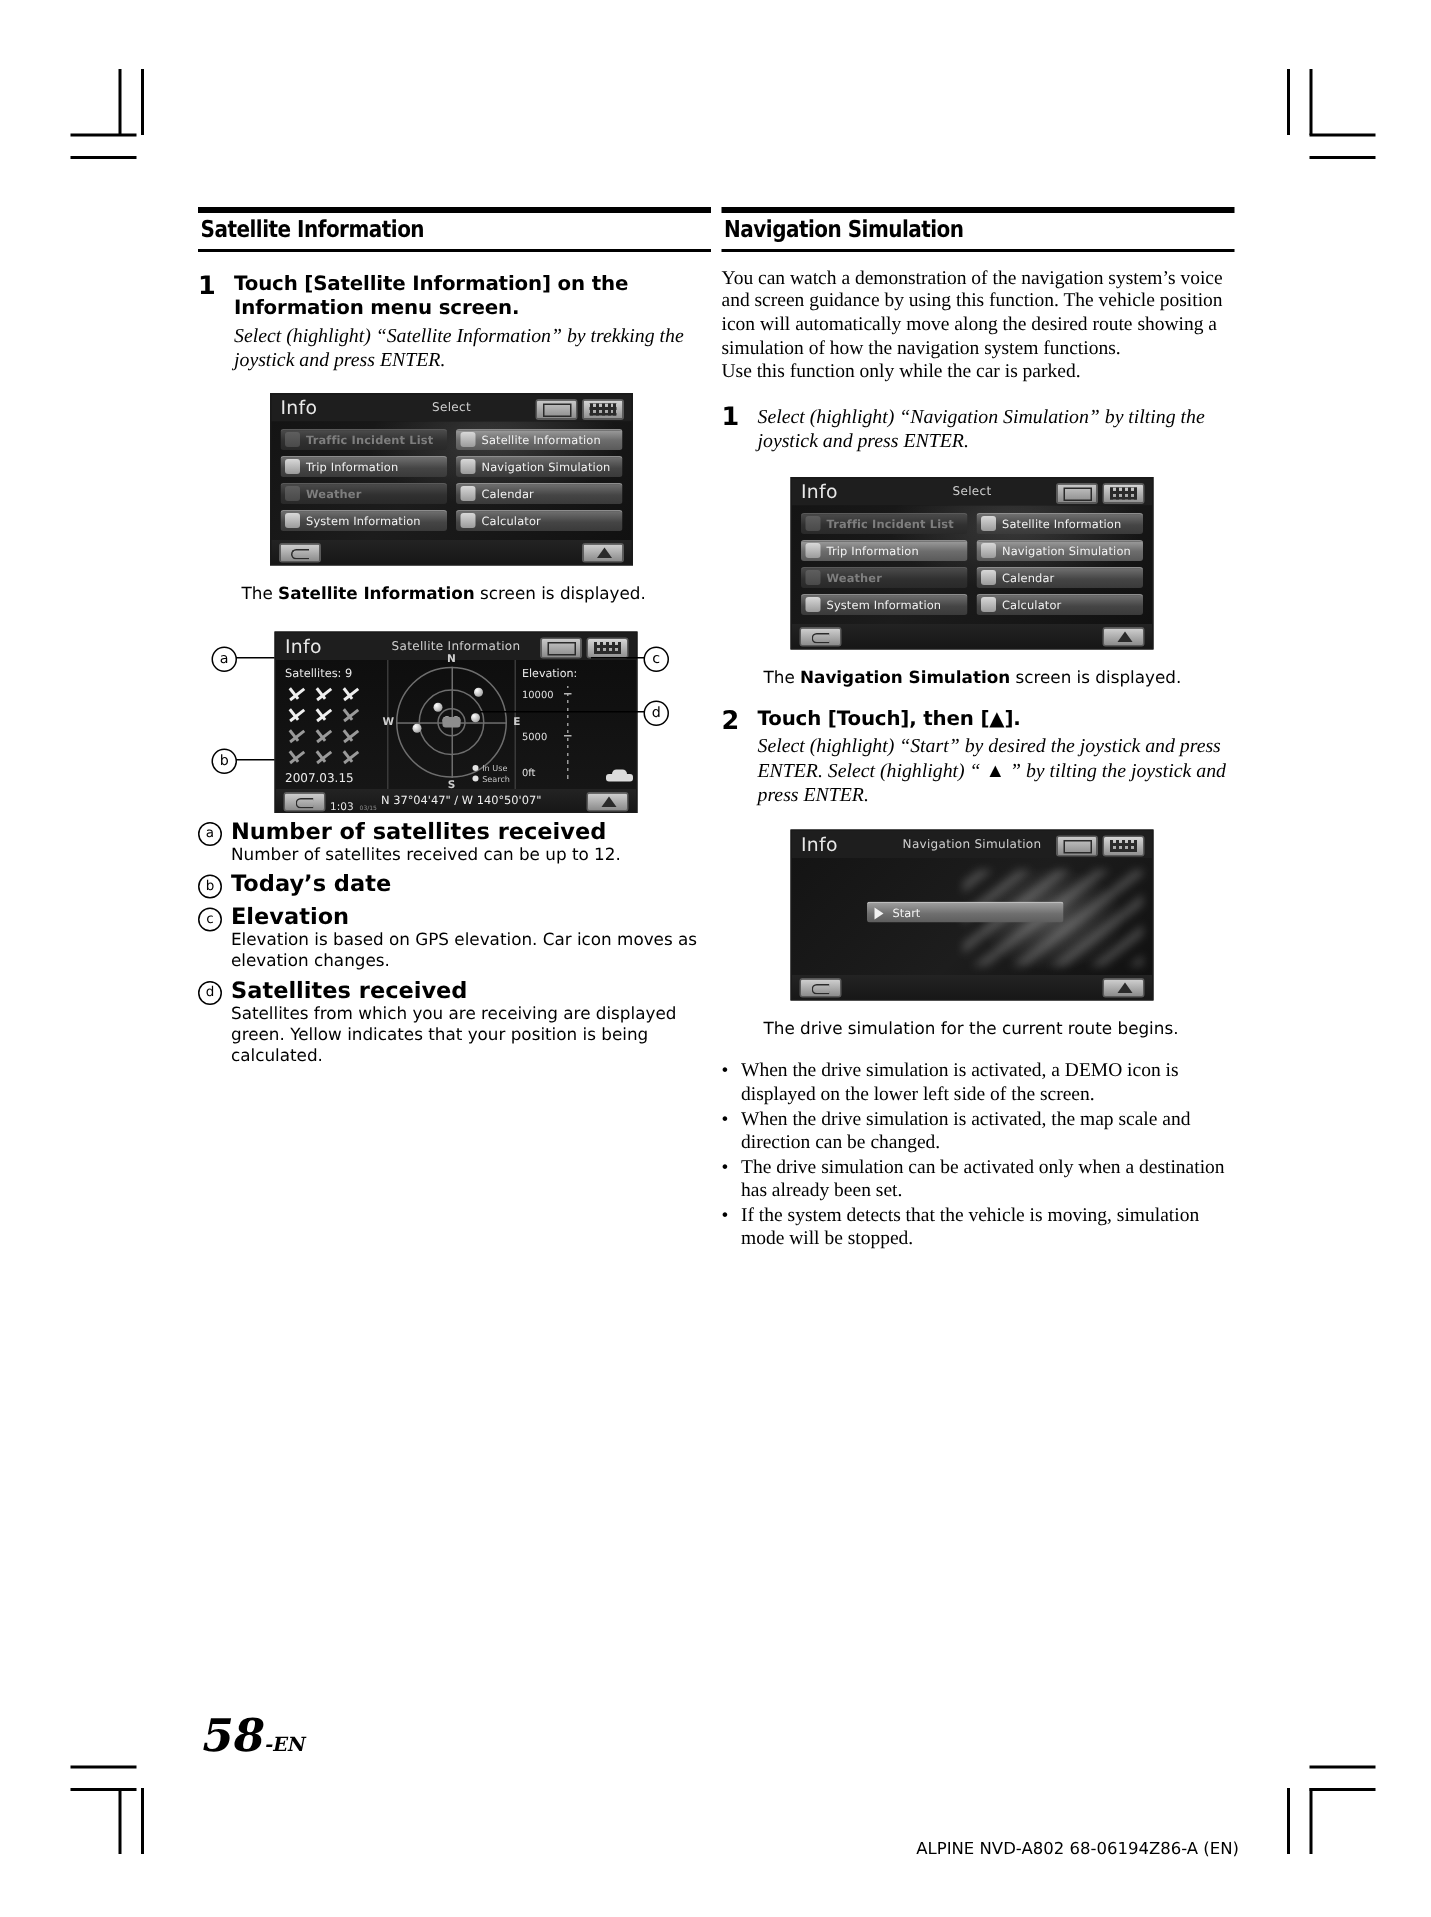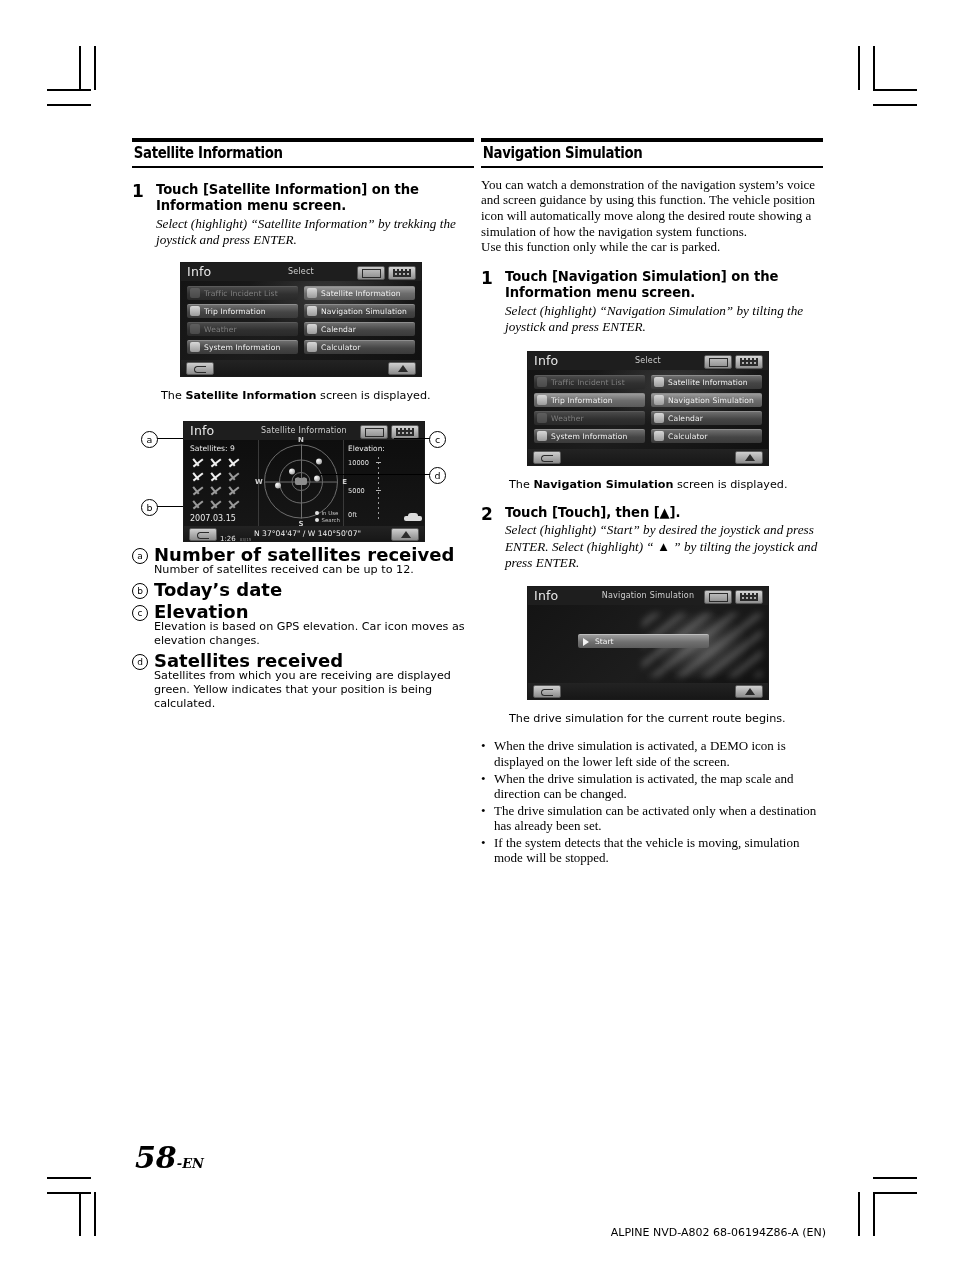--- a/index.html
+++ b/index.html
@@ -84,21 +84,21 @@
     background:
       radial-gradient(ellipse 120px 60px at 62% 18%, rgba(255,255,255,.13), rgba(255,255,255,0) 70%),
       linear-gradient(135deg,#141414 0%,#1c1c1c 45%,#111 100%);}
   .menu-grid{display:flex;gap:6px;}
   .menu-col{flex:1;display:flex;flex-direction:column;gap:4px;}
   .mitem{position:relative;height:13px;border-radius:2px;
      background:linear-gradient(#6e6e6e,#454545 55%,#3a3a3a);
      border-top:1px solid #8d8d8d;
      display:flex;align-items:center;padding-left:3px;}
   .mitem.dim{background:linear-gradient(#4a4a4a,#303030 55%,#292929);
-             border-top:1px solid #5a5a5a;}
+             border-top:1px solid #5a5a5a;font-weight:bold;}
   .mitem .mico{width:10px;height:10px;border-radius:2px;flex:0 0 10px;
      background:linear-gradient(#d8d8d8,#9b9b9b);margin-right:4px;
      position:relative;overflow:hidden;}
   .mitem.dim .mico{background:linear-gradient(#5e5e5e,#4a4a4a);}
   .mitem .mlabel{color:#f2f2f2;font-family:"DejaVu Sans",sans-serif;
      font-size:7.6px;letter-spacing:0.1px;white-space:nowrap;}
   .mitem.dim .mlabel{color:#7e7e7e;}
   .mitem.hl{background:linear-gradient(#9a9a9a,#6d6d6d 50%,#5a5a5a);}
 
   .dev .botbar{position:relative;height:16px;
@@ -201,21 +201,21 @@
      display:flex;align-items:center;justify-content:center;z-index:6;}
   .leader{position:absolute;height:1.3px;background:#000;z-index:5;}
 
   
   .deflist{margin-top:14px;}
   .defrow{display:flex;margin-top:5px;}
   .defmark{width:22px;flex:0 0 22px;padding-top:1px;}
   .defmark .circ{width:14px;height:14px;border-radius:50%;border:1.2px solid #000;
      font-family:"DejaVu Sans",sans-serif;font-size:9px;
      display:flex;align-items:center;justify-content:center;}
-  .defterm{font-family:"DejaVu Sans",sans-serif;font-weight:bold;font-size:18px;
+  .defterm{font-family:"DejaVu Sans",sans-serif;font-weight:bold;font-size:15px;
      line-height:15px;}
   .defdesc{font-family:"DejaVu Sans",sans-serif;font-size:11.2px;line-height:14px;
      margin-top:1px;}
 
   
   .bullets{margin-top:12px;}
   .bl{display:flex;margin-bottom:1px;}
   .bl-dot{width:13px;flex:0 0 13px;font-size:13px;line-height:15.6px;}
   .bl-tx{font-size:13px;line-height:15.6px;}
 
@@ -398,21 +398,21 @@
           <div class="elev-tick" style="top:22px;"></div>
           <div class="elev-t" style="top:47px;">5000</div>
           <div class="elev-tick" style="top:50px;"></div>
           <div class="elev-t" style="top:71px;">0ft</div>
           <div class="carIcon"></div>
         </div>
       </div>
       <div class="sat-bot">
         <span class="backbtn"></span>
         <span class="time-blk">
-          <span class="time-t">1:26</span>
+          <span class="time-t">1:03</span>
           <span class="time-s">03/15</span>
         </span>
         <span class="coords">N 37°04'47" / W 140°50'07"</span>
         <span class="navbtn"></span>
       </div>
     </div>
   </div>
 
   <div class="deflist">
     <div class="defrow">
@@ -458,21 +458,20 @@
   <div class="sec-rule-top"></div>
   <div class="sec-title">Navigation Simulation</div>
   <div class="sec-rule-bot"></div>
 
   <p class="body" style="white-space:pre-line">You can watch a demonstration of the navigation system’s voice and screen guidance by using this function. The vehicle position icon will automatically move along the desired route showing a simulation of how the navigation system functions.
 Use this function only while the car is parked.</p>
 
   <div class="step">
     <div class="step-num">1</div>
     <div class="step-body">
-      <div class="step-bold">Touch [Navigation Simulation] on the Information menu screen.</div>
       <div class="step-ital">Select (highlight) “Navigation Simulation” by tilting the joystick and press ENTER.</div>
     </div>
   </div>
 
   <div style="position:relative;margin:15px 0 0 46px;">
     <div class="dev" style="width:240px;">
       <div class="topbar">
         <span class="brand">Info</span>
         <span class="screen-title">Select</span>
         <span class="btn-win a">

